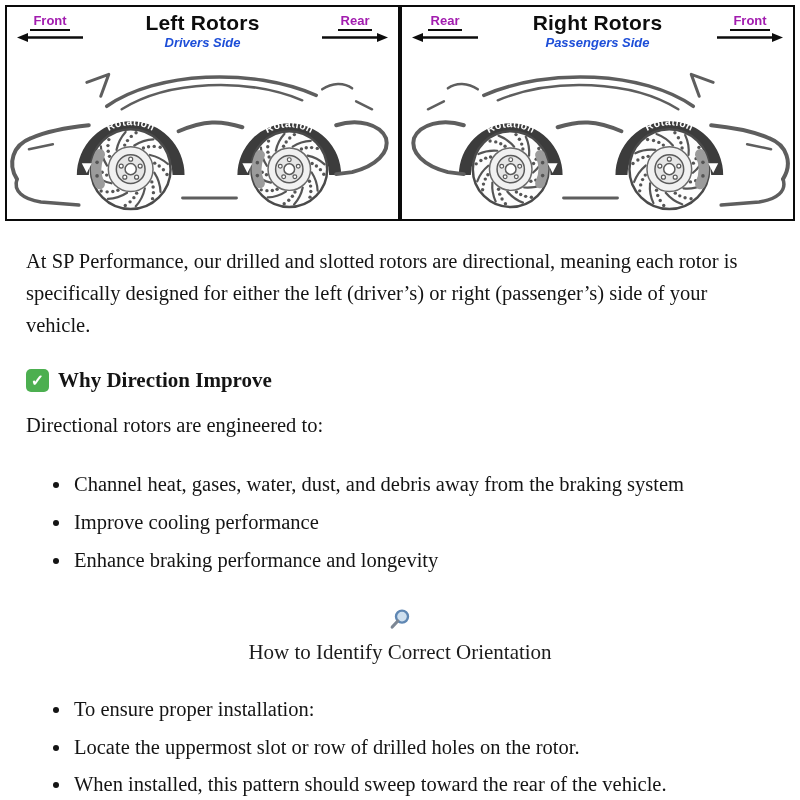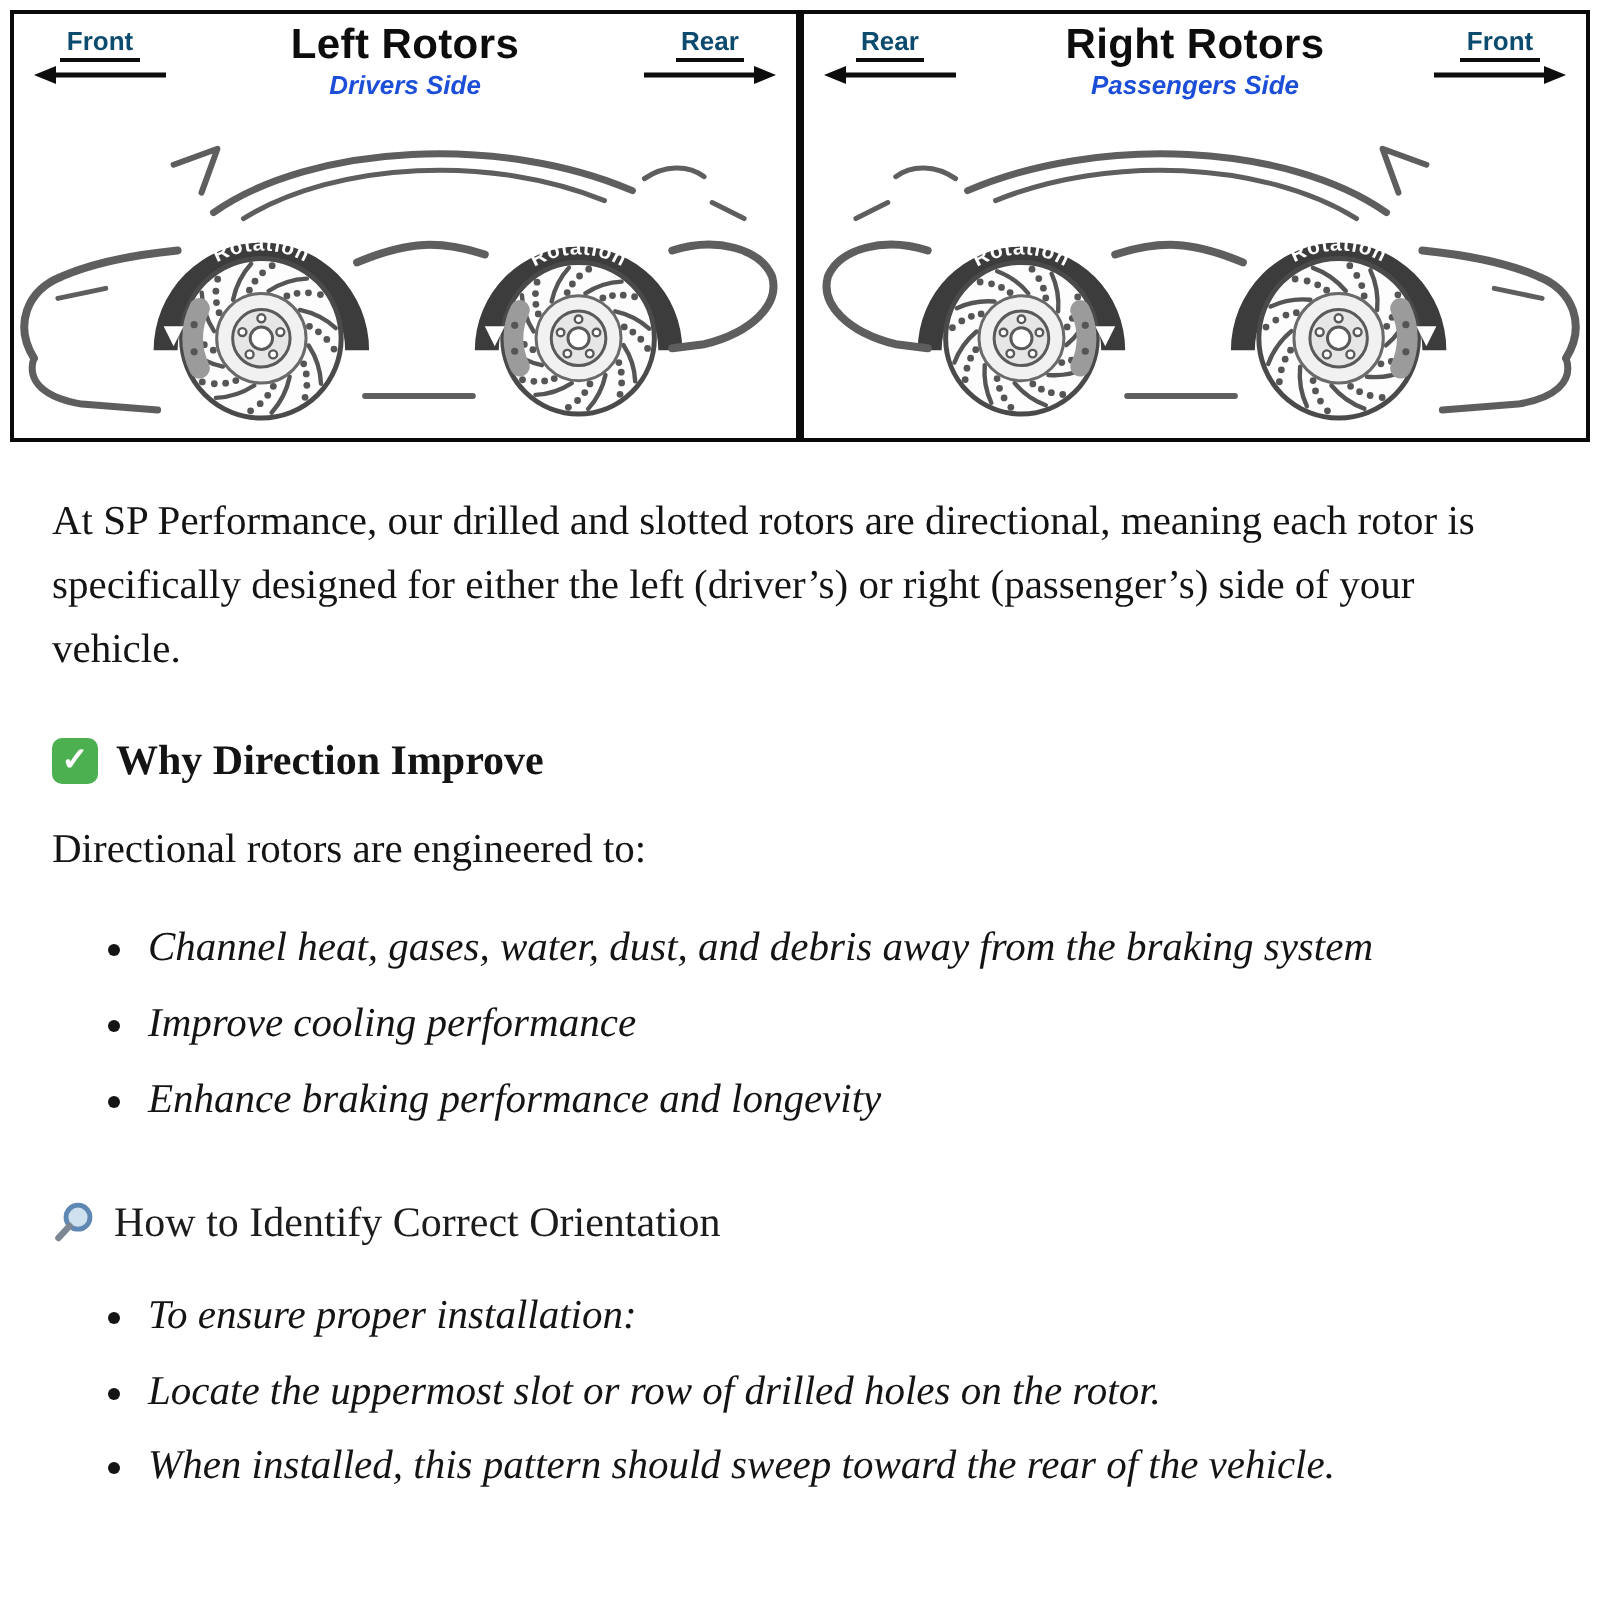--- a/index.html
+++ b/index.html
@@ -8,34 +8,34 @@
   
   .panels{display:flex;gap:0;margin:5px 5px 0 5px;}
   .panel{flex:1;border:2px solid #0a0a0a;height:212px;position:relative;background:#fff;overflow:hidden;}
   .panel-header{position:relative;height:44px;}
   .panel-title-wrap{text-align:center;padding-top:5px;font-family:"Liberation Sans",sans-serif;}
   .panel-title{font-size:21px;font-weight:bold;line-height:1.05;letter-spacing:.2px;color:#0d0d0d;}
   .panel-subtitle{font-size:13px;font-weight:bold;font-style:italic;color:#1d4ed8;margin-top:1px;}
   .marker{position:absolute;top:6px;display:inline-flex;flex-direction:column;align-items:center;font-family:"Liberation Sans",sans-serif;}
   .marker-left{left:10px;}
   .marker-right{right:10px;}
-  .marker-label{font-size:13px;font-weight:bold;color:#0c4a6e;border-bottom:2px solid #0d0d0d;padding:0 3px 1px 3px;}
+  .marker-label{font-size:13px;font-weight:bold;color:#a21caf;border-bottom:2px solid #0d0d0d;padding:0 3px 1px 3px;}
   .marker-arrow{margin-top:2px;display:block;}
   .car-svg{position:absolute;left:0;bottom:0;width:100%;height:168px;display:block;}
 
   
   .article{padding:10px 26px 8px 26px;font-size:20.5px;}
   .article p{margin:15px 0;line-height:1.55;}
   .section-heading{display:flex;align-items:center;gap:9px;font-size:21px;margin:26px 0 6px 0;line-height:1.3;}
   .section-heading.bold{font-weight:bold;}
-  .section-heading.regular{font-weight:normal;margin-top:32px;color:#1c1c1c;}
+  .section-heading.regular{font-weight:normal;margin-top:32px;color:#1c1c1c;flex-direction:column;}
   .check-icon{display:inline-flex;align-items:center;justify-content:center;width:23px;height:23px;border-radius:5px;
     background:#4caf50;color:#fff;font-family:"Liberation Sans",sans-serif;font-weight:bold;font-size:16px;flex:0 0 auto;}
   .magnifier-icon{display:inline-block;flex:0 0 auto;}
-  .article ul{margin:18px 0 18px 0;padding-left:46px;font-style:italic;}
+  .article ul{margin:28px 0 18px 0;padding-left:46px;}
   .article li{margin:7px 0;line-height:1.5;padding-left:2px;}
 </style>
 </head>
 <body>
 
 <div class="panels">
 
   <div class="panel">
     <div class="panel-header">
       <div class="marker marker-left">

